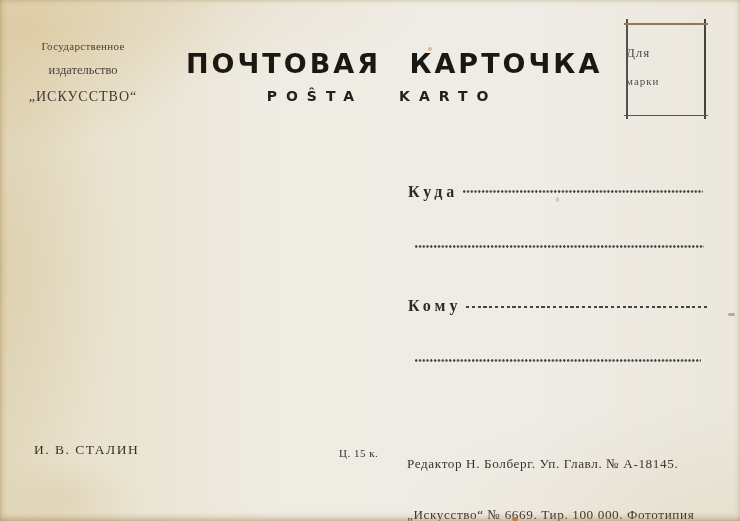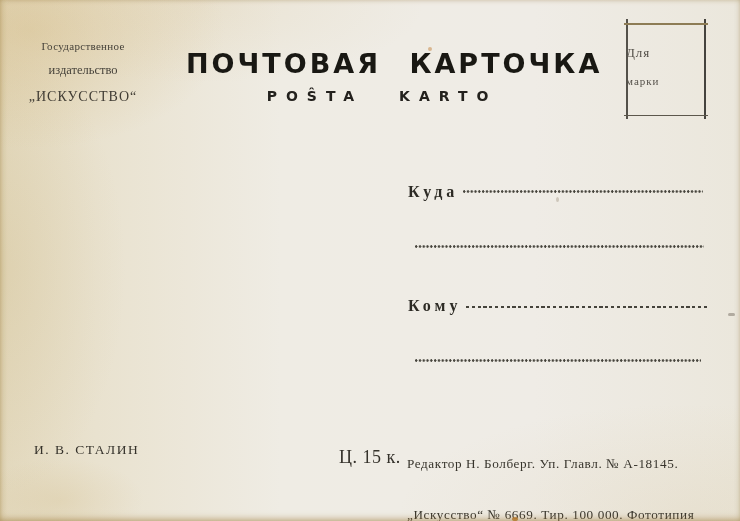--- a/index.html
+++ b/index.html
@@ -59,21 +59,21 @@
   .dashline{position:absolute;height:1.8px;
     background:repeating-linear-gradient(90deg,#45433b 0 3.2px,rgba(0,0,0,0) 3.2px 5.8px);}
   .line-kuda{left:463px;top:190px;width:240px;}
   .line-2{left:415px;top:245px;width:289px;}
   .line-komu{left:466px;top:306px;width:242px;}
   .line-4{left:415px;top:359px;width:286px;}
 
   
   .work{left:34px;top:442px;font-size:13.5px;letter-spacing:1.5px;color:#35322b;}
   .artist{left:94px;top:457px;font-size:13.5px;letter-spacing:0.5px;color:#35322b;}
-  .price{left:339px;top:447px;font-size:18px;letter-spacing:0.5px;color:#35322b;}
+  .price{left:339px;top:447px;font-size:11px;letter-spacing:0.5px;color:#35322b;}
   .imprint{left:407px;top:421px;width:333px;color:#37342c;
     font-size:13.2px;line-height:17px;letter-spacing:0.6px;white-space:pre;}
 
   
   .speck{position:absolute;border-radius:50%;pointer-events:none;}
   .speck-1{left:512px;top:517px;width:6px;height:4px;background:#c07a2a;opacity:.85;}
   .speck-2{left:428px;top:47px;width:4px;height:4px;background:#c68a4a;opacity:.55;}
   .speck-3{left:728px;top:313px;width:7px;height:3px;border-radius:2px;background:#6b6257;opacity:.45;}
   .speck-4{left:556px;top:197px;width:3px;height:5px;background:#9b8f7a;opacity:.4;}
 </style>

